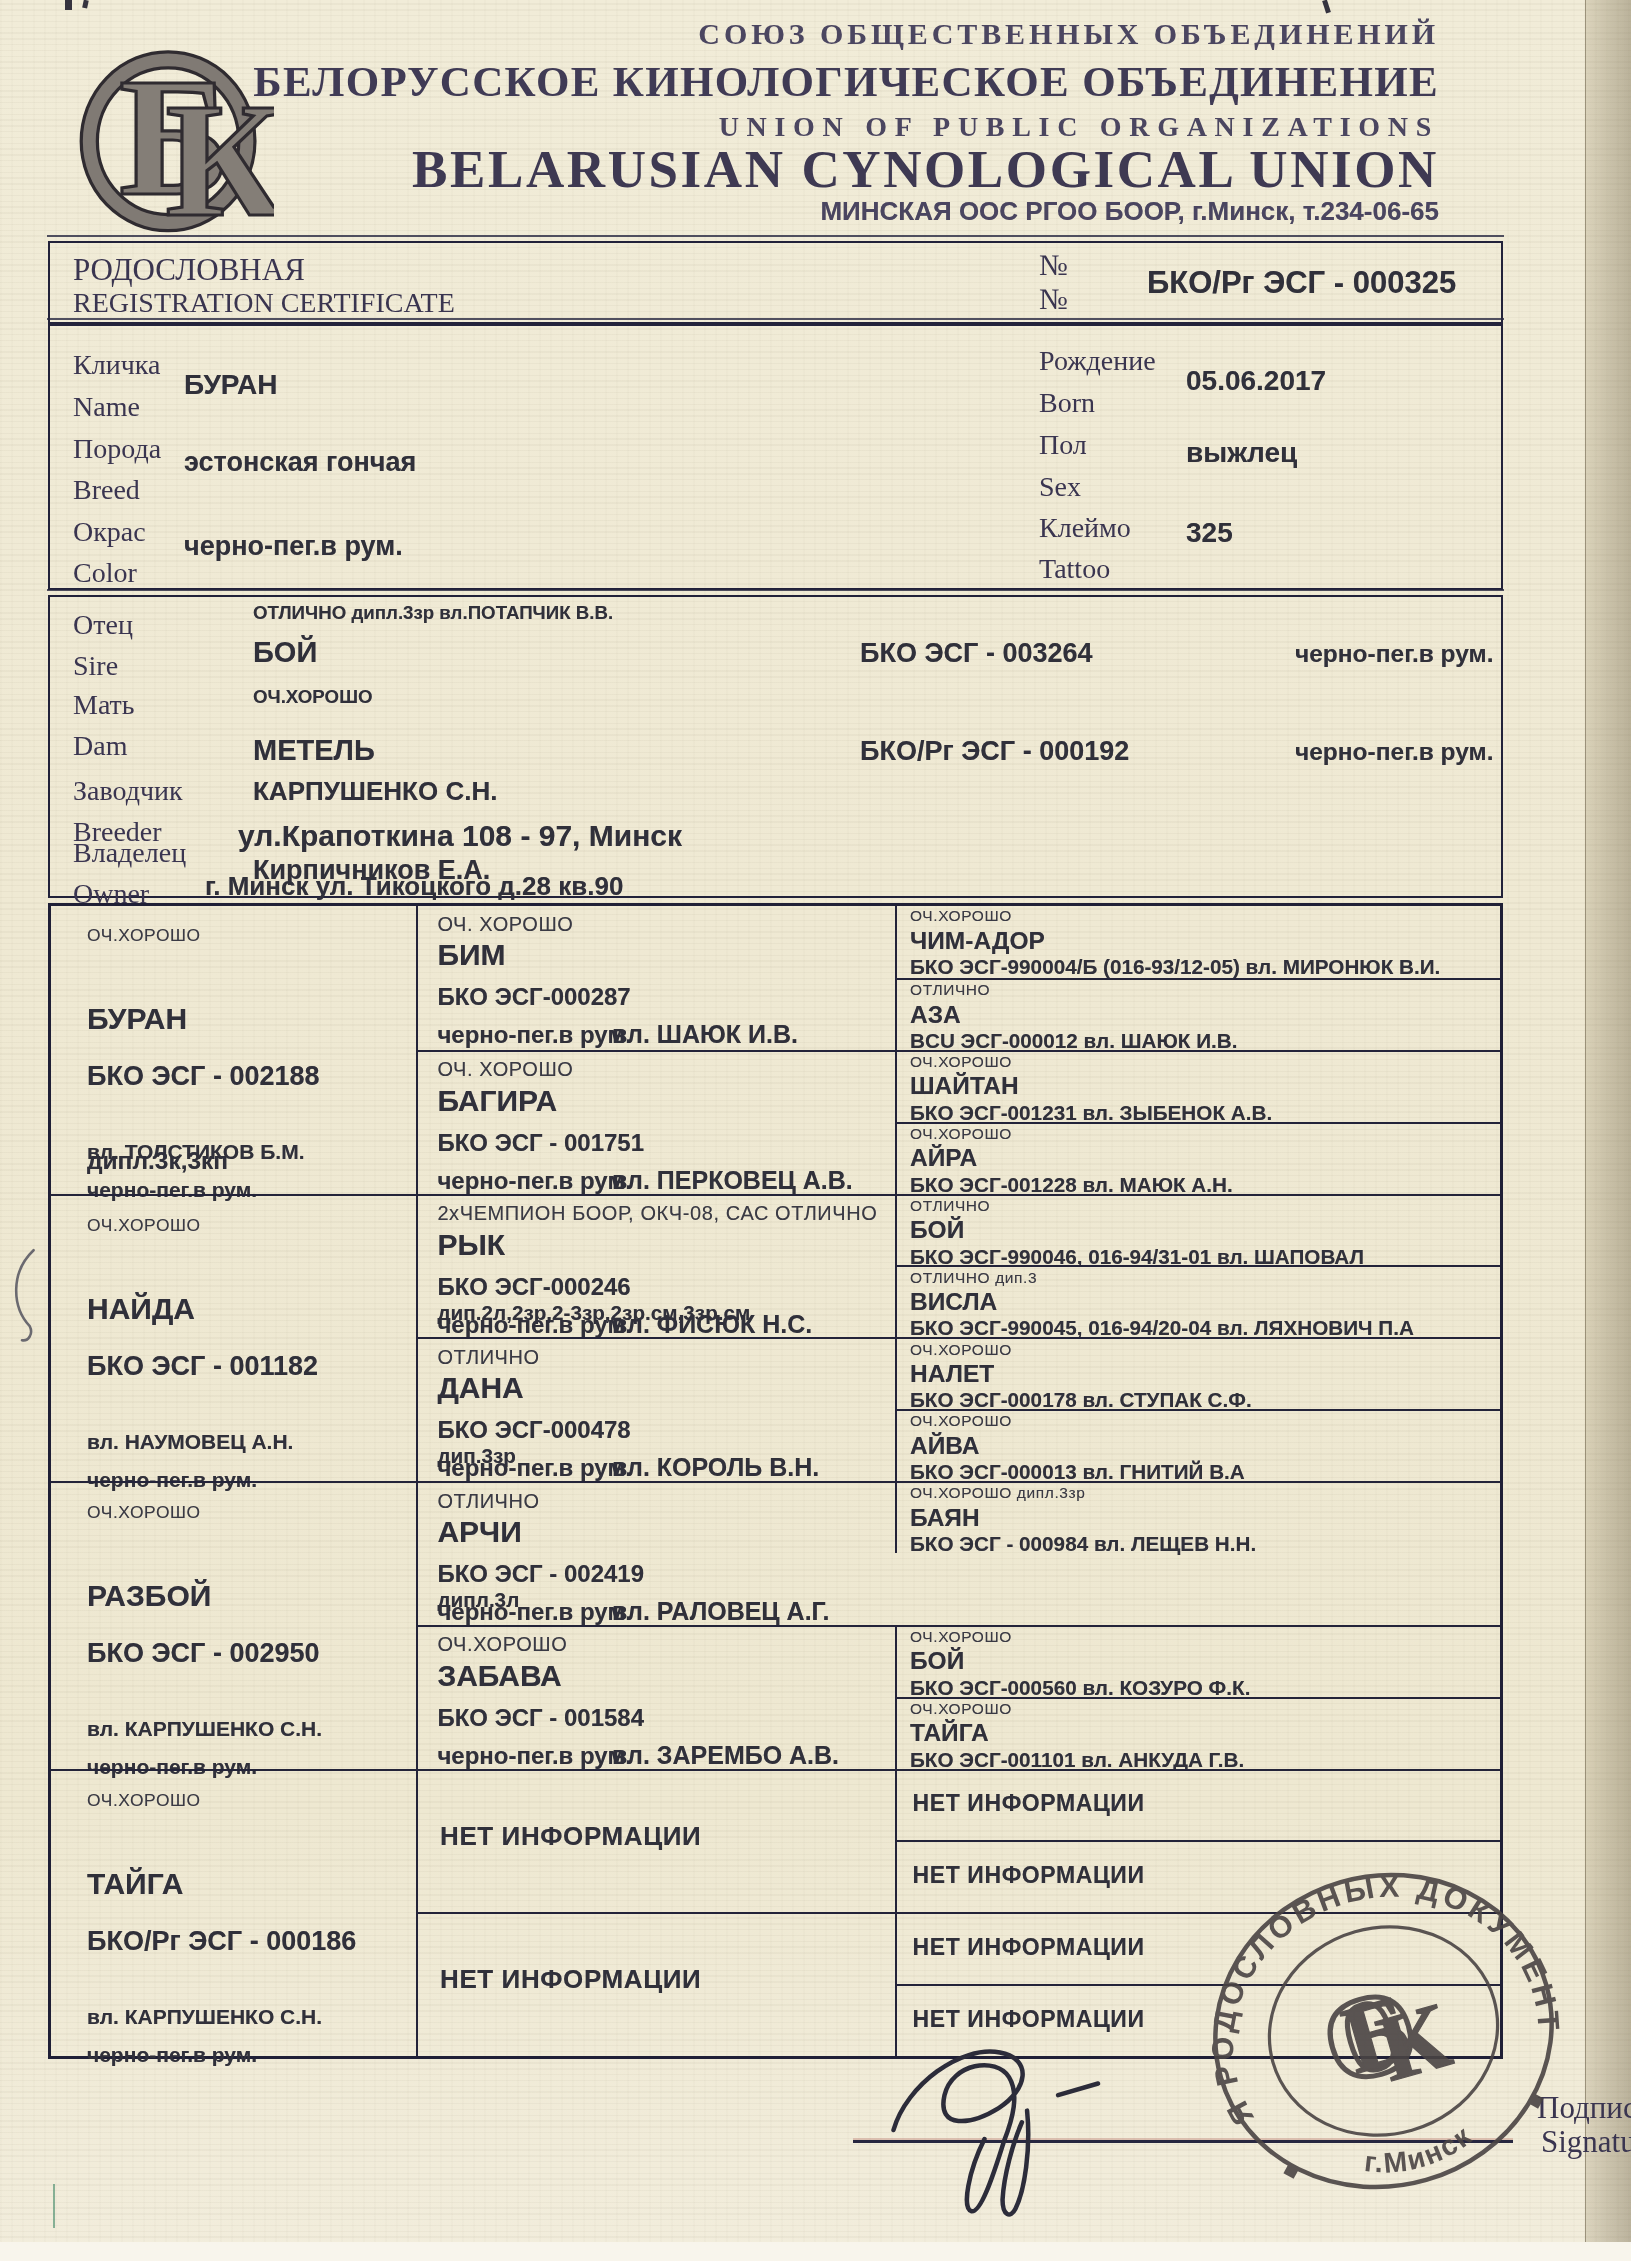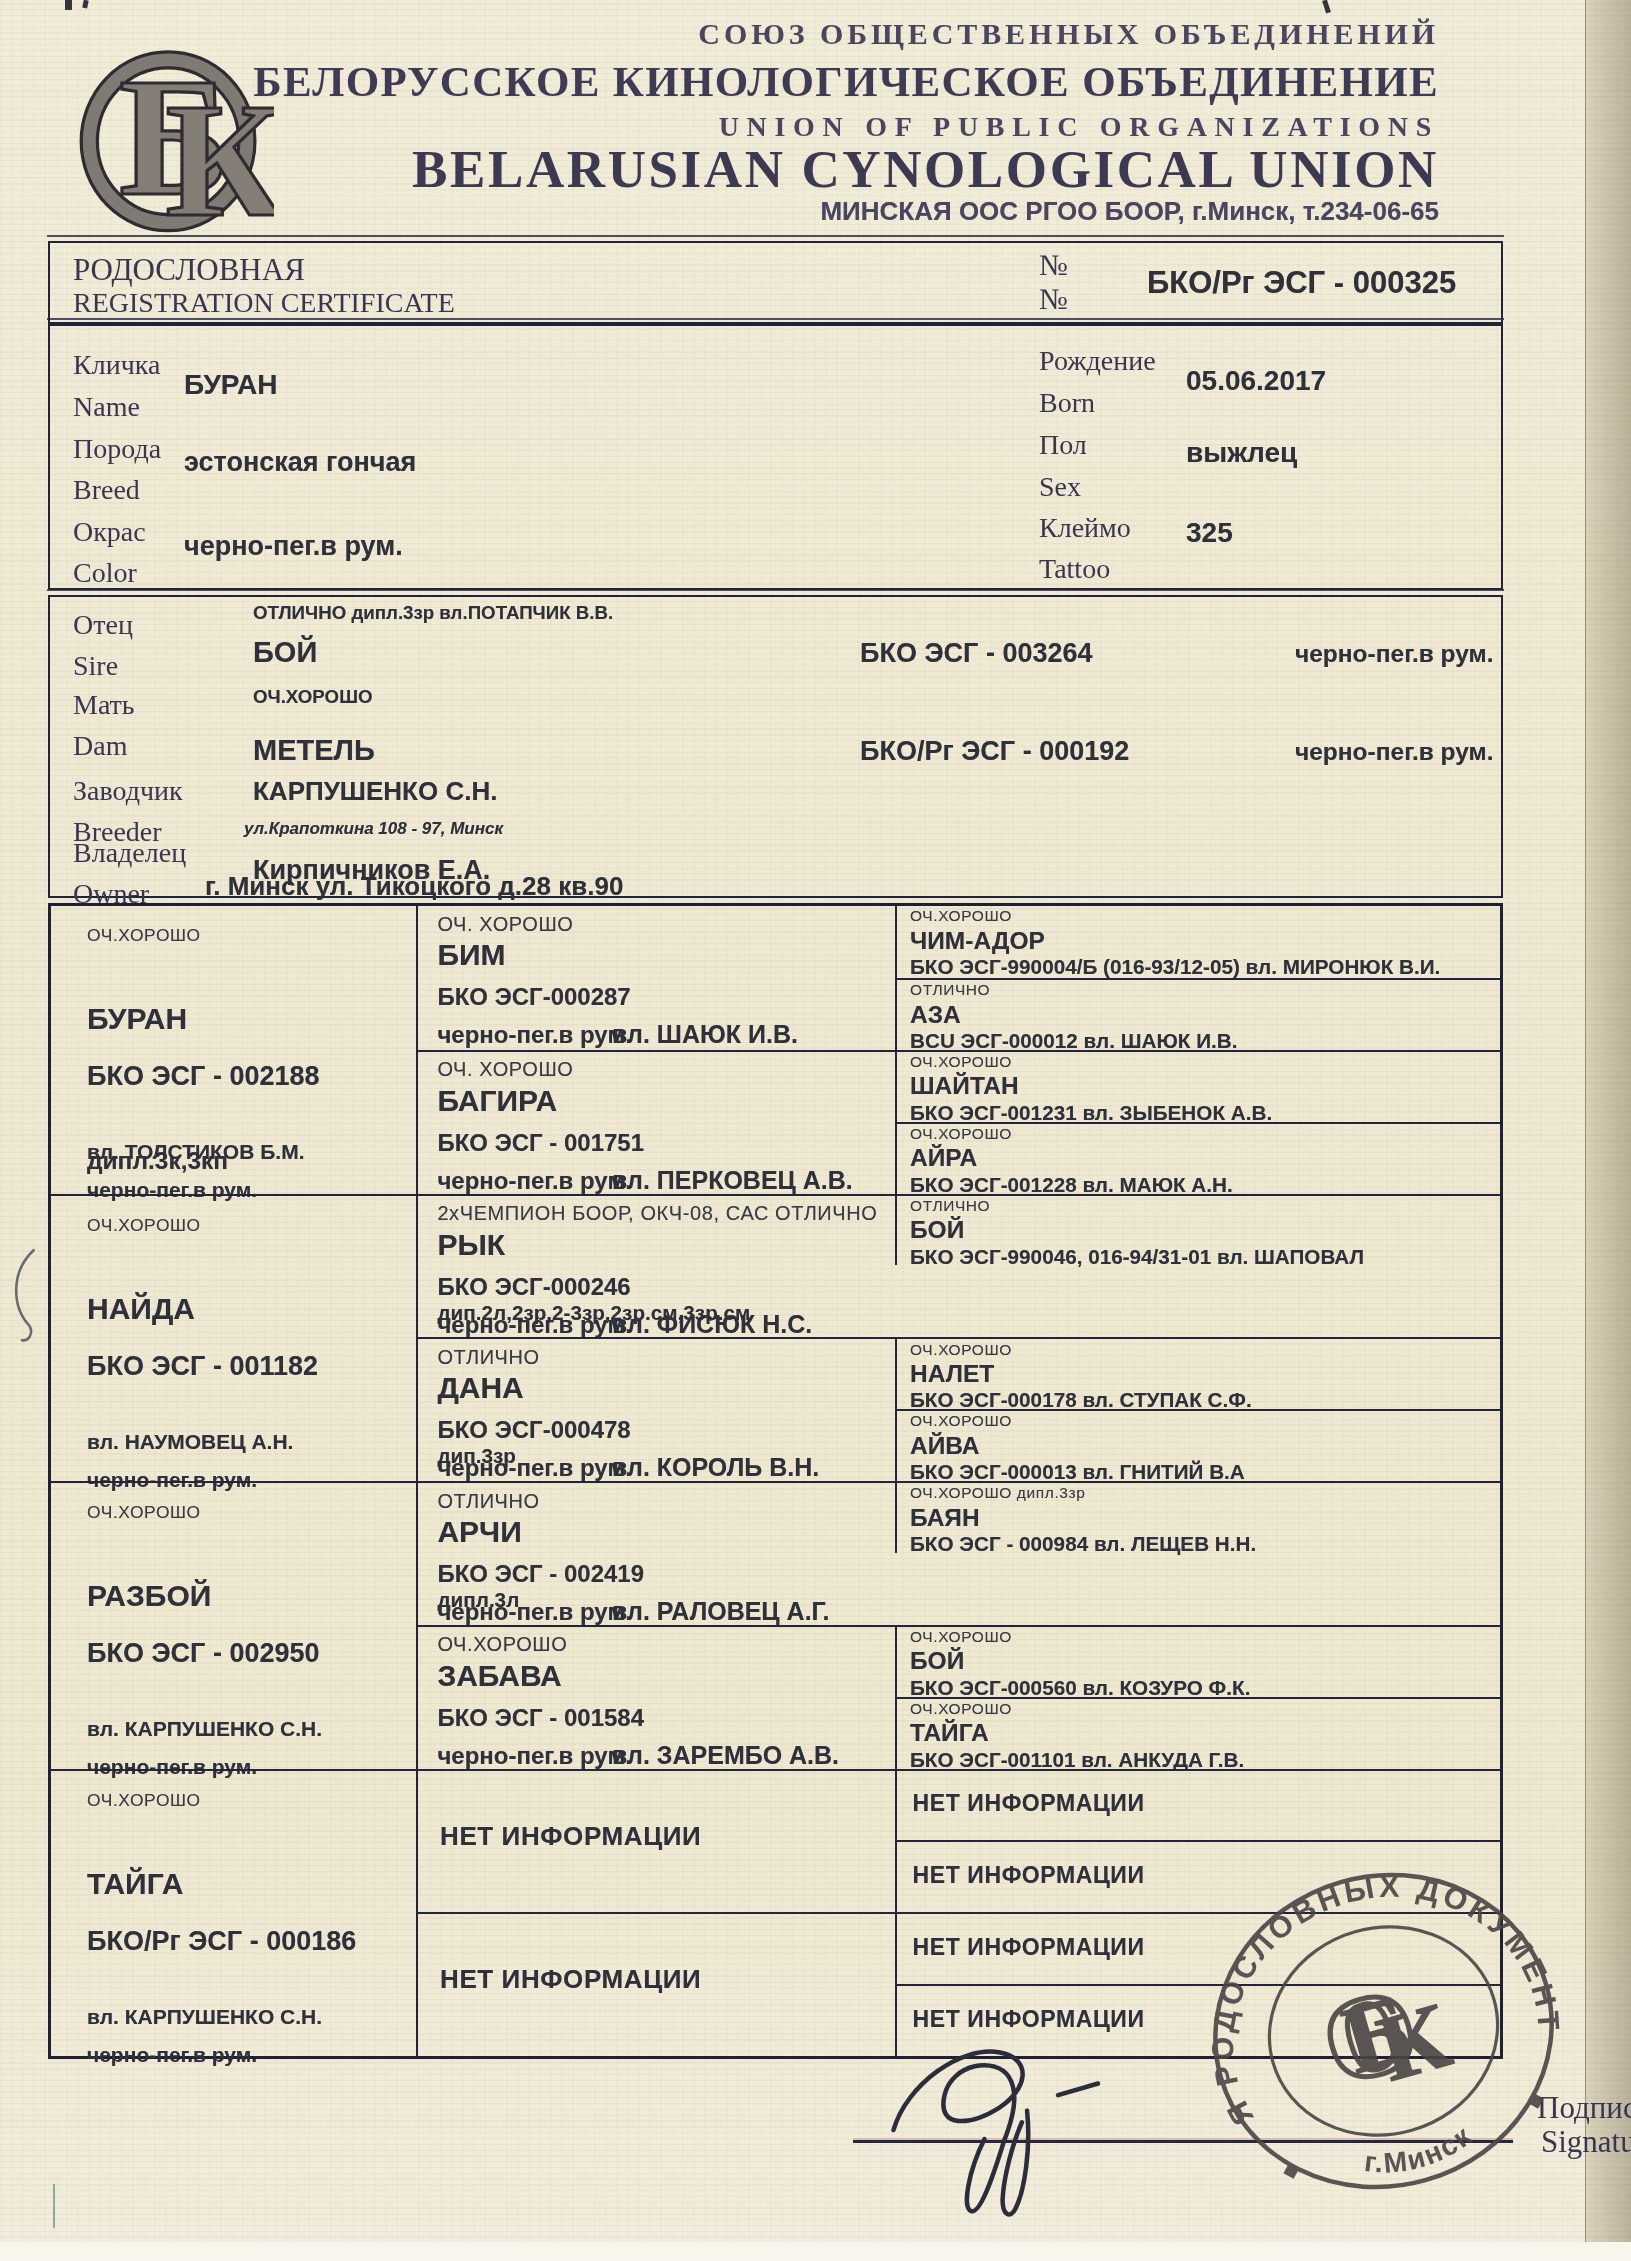--- a/index.html
+++ b/index.html
@@ -149,21 +149,21 @@
   <div class="abs serif lbl" style="left:23px;top:92px;">Мать</div>
   <div class="abs serif lbl" style="left:23px;top:133px;">Dam</div>
   <div class="abs typed b" style="left:203px;top:89px;font-size:18.7px;">ОЧ.ХОРОШО</div>
   <div class="abs typed b" style="left:203px;top:137px;font-size:29px;">МЕТЕЛЬ</div>
   <div class="abs typed b" style="left:810px;top:139px;font-size:27px;">БКО/Рг ЭСГ - 000192</div>
   <div class="abs typed b" style="left:1245px;top:141px;font-size:24.5px;">черно-пег.в рум.</div>
 
   <div class="abs serif lbl" style="left:23px;top:178px;">Заводчик</div>
   <div class="abs serif lbl" style="left:23px;top:219px;">Breeder</div>
   <div class="abs typed b" style="left:203px;top:179px;font-size:26px;">КАРПУШЕНКО С.Н.</div>
-  <div class="abs typed b" style="left:194px;top:222px;font-size:17px;font-style:italic;">ул.Крапоткина 108 - 97, Минск</div>
+  <div class="abs typed b" style="left:188px;top:222px;font-size:30px;">ул.Крапоткина 108 - 97, Минск</div>
 
   <div class="abs serif lbl" style="left:23px;top:240px;">Владелец</div>
   <div class="abs serif lbl" style="left:23px;top:281px;">Owner</div>
   <div class="abs typed b" style="left:203px;top:258px;font-size:27px;">Кирпичников Е.А.</div>
 </div>
 <div class="abs typed b" style="left:205px;top:871px;font-size:26px;z-index:3;">г. Минск ул. Тикоцкого д.28 кв.90</div>
 
 <div class="pedigree" id="pedigree">
     <div class="cell g1 rt0 cl0" style="grid-area: 1 / 1 / span 4;">
       <span class="rating typed">ОЧ.ХОРОШО</span>
@@ -262,20 +262,25 @@
     </div>
     <div class="cell g3" style="grid-area: 4 / 3 / span 1;">
       <span class="rating typed">ОЧ.ХОРОШО</span>
       <span class="nm typed">АЙРА</span>
       <span class="rg typed">БКО ЭСГ-001228 вл. МАЮК А.Н.</span>
     </div>
     <div class="cell g3" style="grid-area: 5 / 3 / span 1;">
       <span class="rating typed">ОТЛИЧНО</span>
       <span class="nm typed">БОЙ</span>
       <span class="rg typed">БКО ЭСГ-990046, 016-94/31-01 вл. ШАПОВАЛ</span>
+    </div>
+    <div class="cell g3" style="grid-area: 6 / 3 / span 1;">
+      <span class="rating typed">ОТЛИЧНО дип.3</span>
+      <span class="nm typed">ВИСЛА</span>
+      <span class="rg typed">БКО ЭСГ-990045, 016-94/20-04 вл. ЛЯХНОВИЧ П.А</span>
     </div>
     <div class="cell g3" style="grid-area: 7 / 3 / span 1;">
       <span class="rating typed">ОЧ.ХОРОШО</span>
       <span class="nm typed">НАЛЕТ</span>
       <span class="rg typed">БКО ЭСГ-000178 вл. СТУПАК С.Ф.</span>
     </div>
     <div class="cell g3" style="grid-area: 8 / 3 / span 1;">
       <span class="rating typed">ОЧ.ХОРОШО</span>
       <span class="nm typed">АЙВА</span>
       <span class="rg typed">БКО ЭСГ-000013 вл. ГНИТИЙ В.А</span>

